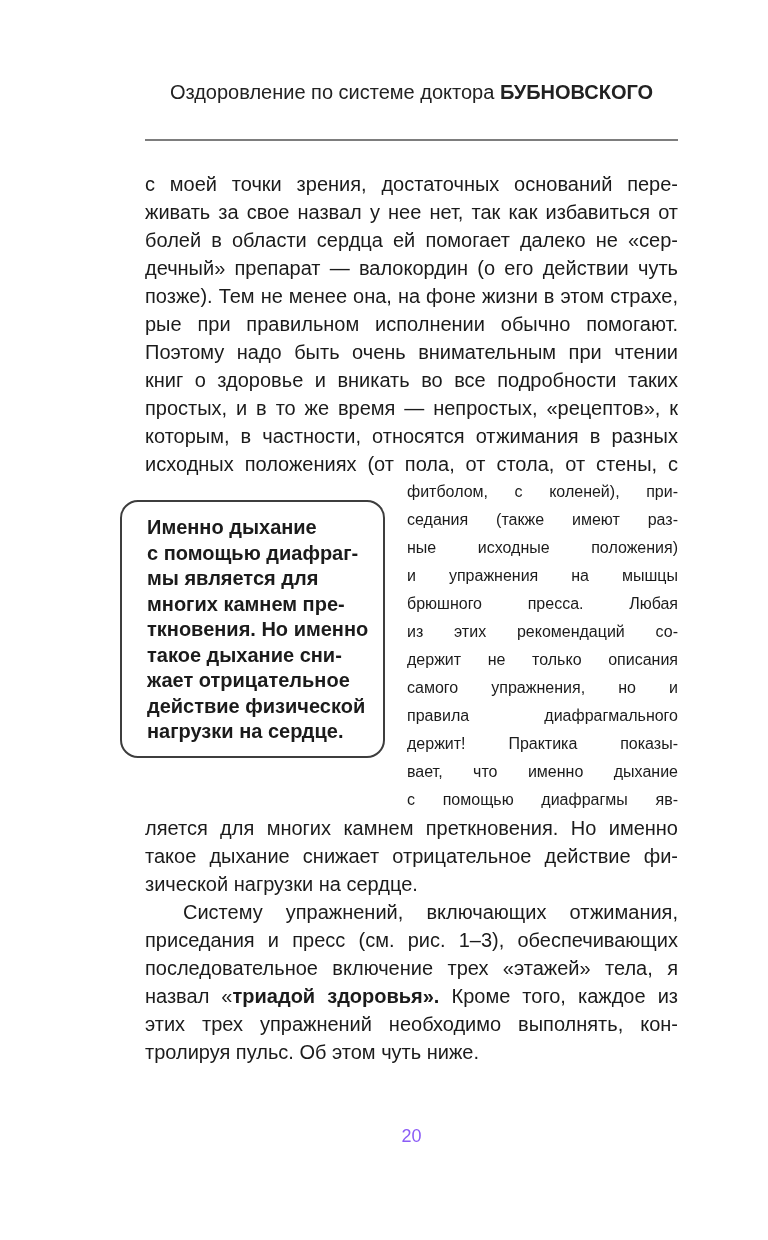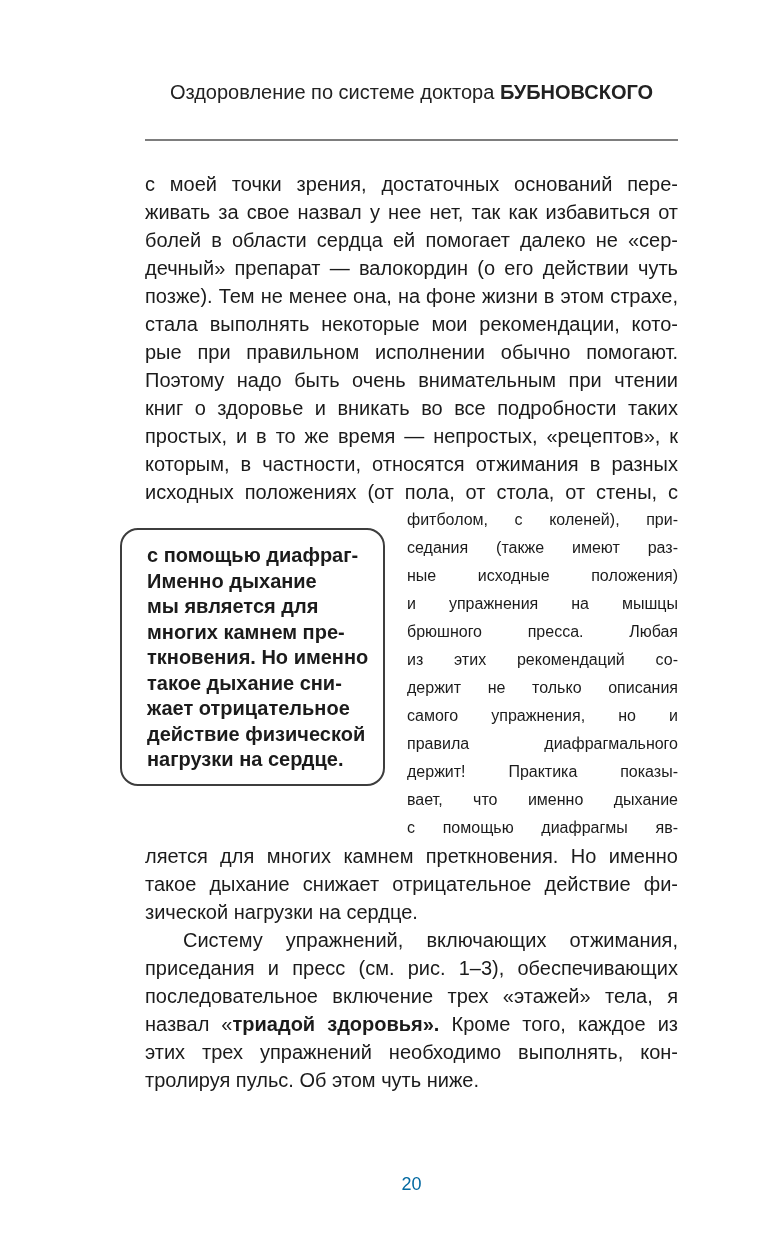--- a/index.html
+++ b/index.html
@@ -70,22 +70,21 @@
     font-size: 16px;
     line-height: 28px;
   }
   .page-number {
     position: absolute;
     left: 145px;
     top: 1126px;
     width: 533px;
     text-align: center;
     font-size: 18px;
-    color: #0369a1;
-    margin-top: 48px;
+    color: #8b5cf6;
   }
 </style>
 </head>
 <body>
 
 <div class="page">
 
   <div class="running-head">
     <span>Оздоровление по системе доктора </span><span class="bold">БУБНОВСКОГО</span>
   </div>
@@ -93,34 +92,33 @@
   <div class="head-rule"></div>
 
   <div class="body-text">
 
     <div>
       <div class="jline">с моей точки зрения, достаточных оснований пере-</div>
       <div class="jline">живать за свое назвал у нее нет, так как избавиться от</div>
       <div class="jline">болей в области сердца ей помогает далеко не «сер-</div>
       <div class="jline">дечный» препарат — валокордин (о его действии чуть</div>
       <div class="jline">позже). Тем не менее она, на фоне жизни в этом страхе,</div>
-      <div class="jline">стала выполнять некоторые мои рекомендации, кото-</div>
       <div class="jline">рые при правильном исполнении обычно помогают.</div>
       <div class="jline">Поэтому надо быть очень внимательным при чтении</div>
       <div class="jline">книг о здоровье и вникать во все подробности таких</div>
       <div class="jline">простых, и в то же время — непростых, «рецептов», к</div>
       <div class="jline">которым, в частности, относятся отжимания в разных</div>
       <div class="jline">исходных положениях (от пола, от стола, от стены, с</div>
     </div>
 
     <div class="wrap-section">
       <div class="callout-cell">
         <div class="callout">
+          <div class="lline">Именно дыхание</div>
           <div class="lline">с помощью диафраг-</div>
-          <div class="lline">Именно дыхание</div>
           <div class="lline">мы является для</div>
           <div class="lline">многих камнем пре-</div>
           <div class="lline">ткновения. Но именно</div>
           <div class="lline">такое дыхание сни-</div>
           <div class="lline">жает отрицательное</div>
           <div class="lline">действие физической</div>
           <div class="lline">нагрузки на сердце.</div>
         </div>
       </div>
       <div class="right-col">

